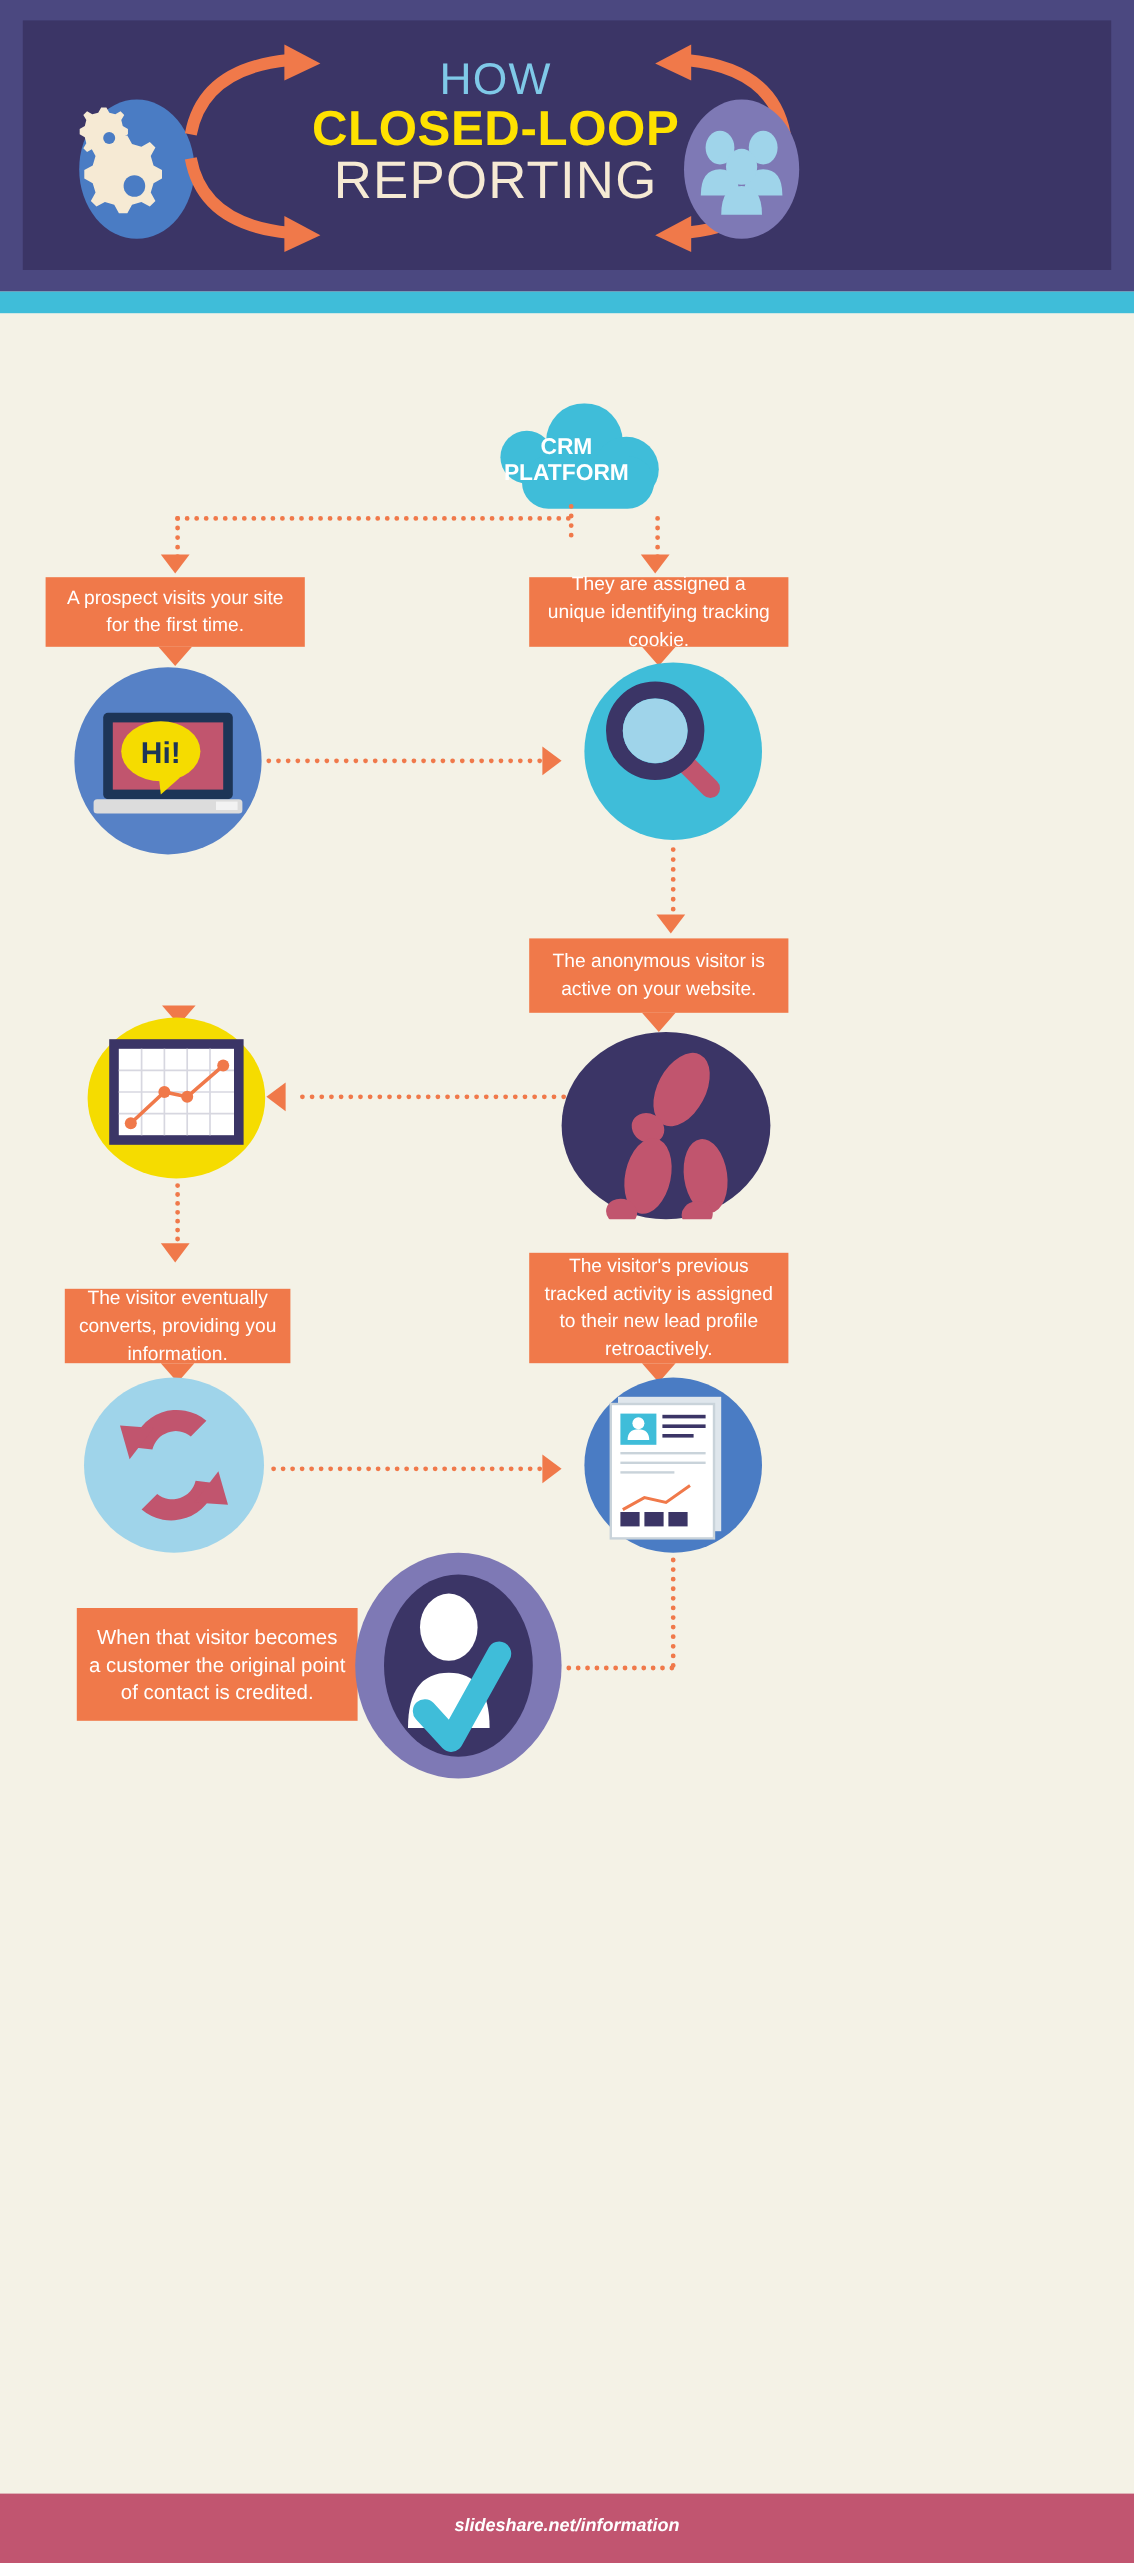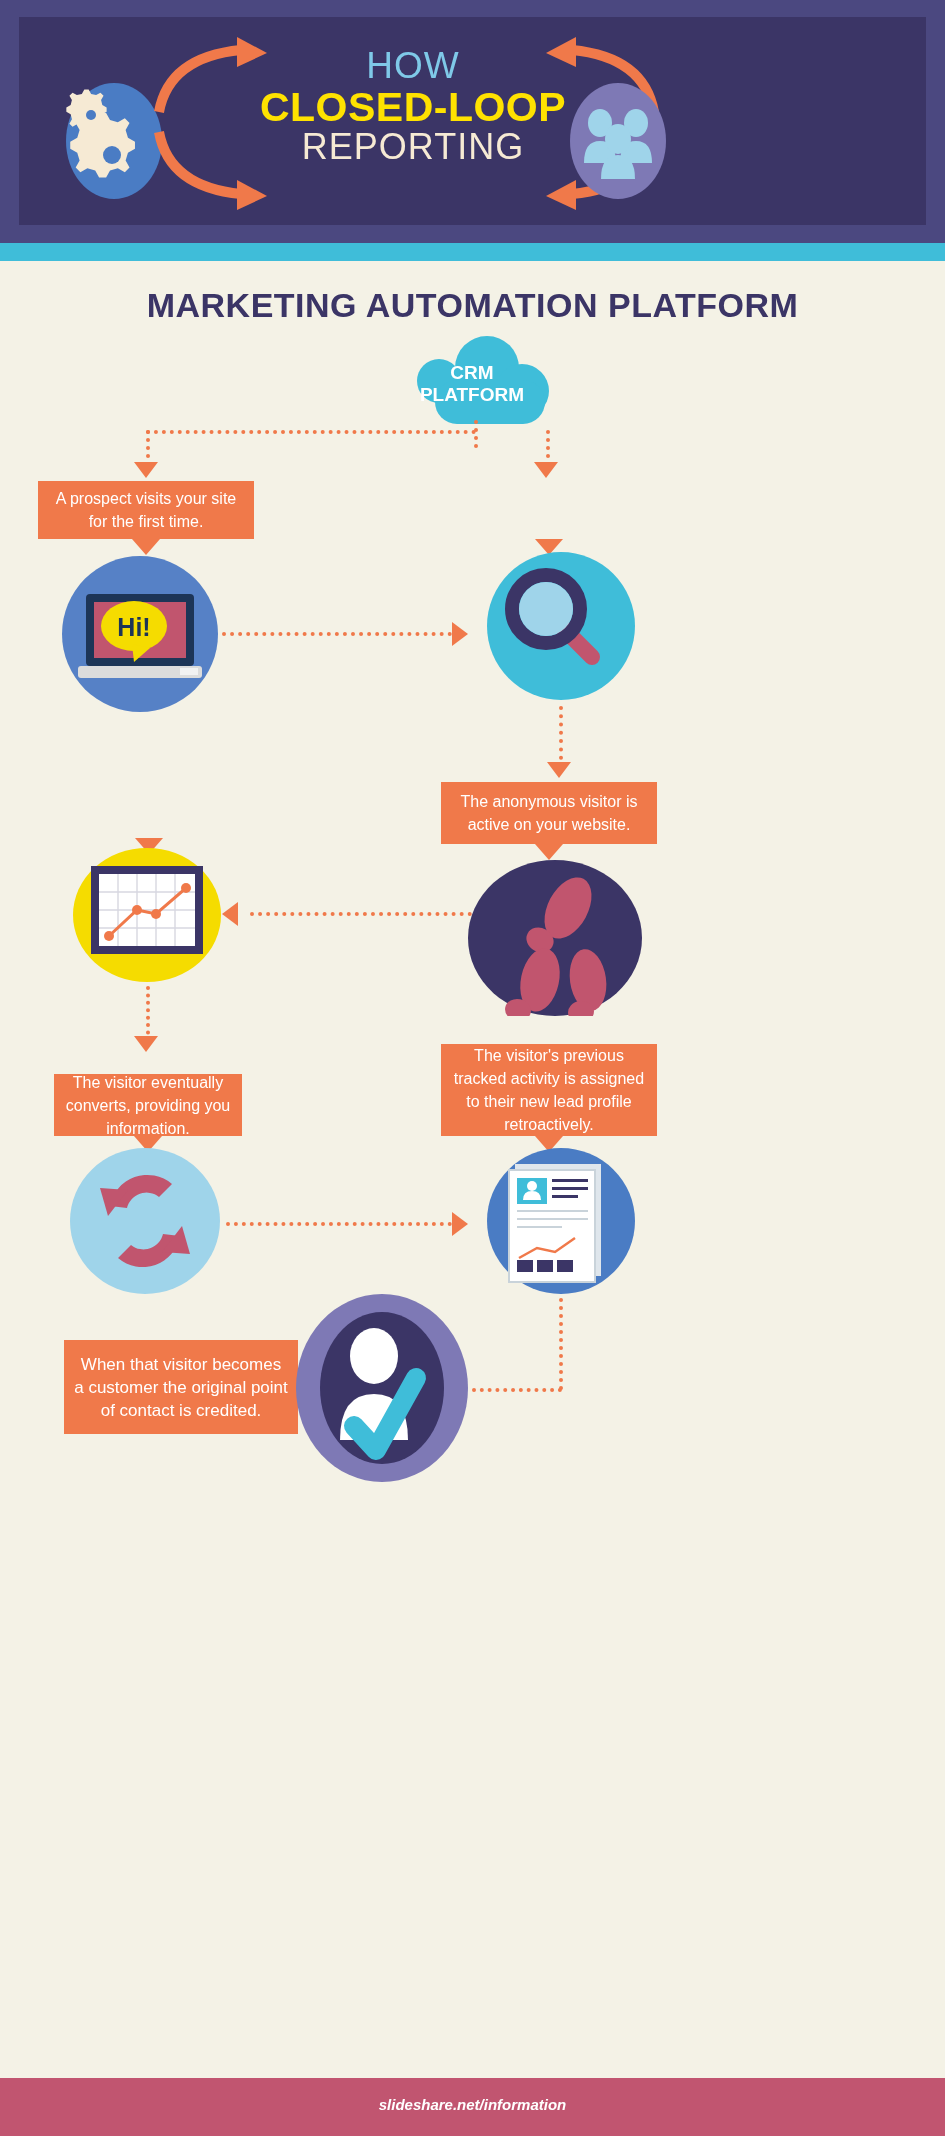--- a/index.html
+++ b/index.html
@@ -14,21 +14,21 @@
   
   .header-outer{position:absolute;left:0;top:0;width:945px;height:243px;background:#4b4880;text-decoration:underline;}
   .header-inner{position:absolute;left:19px;top:17px;width:907px;height:208px;background:#3b3566;}
   .cyan-band{position:absolute;left:0;top:243px;width:945px;height:18px;background:#3fbdd9;}
 
   .hdr-title{position:absolute;left:204px;top:30px;width:380px;text-align:center;}
   .hdr-line{font-family:"Liberation Sans Narrow","Liberation Sans",sans-serif;
     line-height:1.0;letter-spacing:1px;white-space:nowrap;}
   .hdr-how{font-size:37px;color:#7fc9e8;font-weight:400;}
   .hdr-closed{font-size:41px;color:#ffe200;font-weight:700;letter-spacing:.5px;margin-top:3px;}
-  .hdr-reporting{font-size:36px;color:#f6ead4;font-weight:400;margin-top:1px;}
+  .hdr-reporting{font-size:44px;color:#f6ead4;font-weight:400;margin-top:1px;}
   .hdr-works{font-size:35px;color:#7fc9e8;font-weight:400;margin-top:2px;}
 
   .hdr-badge{position:absolute;border-radius:50%;}
   .badge-left{left:47px;top:66px;width:96px;height:116px;background:#4a7cc4;}
   .badge-right{left:551px;top:66px;width:96px;height:116px;background:#7e79b5;}
 
   
   .section-title{position:absolute;left:0;top:286px;width:945px;text-align:center;
     font-family:"Liberation Sans Narrow","Liberation Sans",sans-serif;
     font-size:34px;font-weight:700;color:#3b3566;letter-spacing:0.5px;}
@@ -121,21 +121,20 @@
             <ellipse cx="48" cy="56" rx="13" ry="15"></ellipse>
             <path d="M31 96 q0 -24 17 -24 q17 0 17 24 z"></path>
           </g>
         </svg>
       </div>
 
     </div>
   </div>
   <div class="cyan-band"></div>
 
-  <div class="section-title">MARKETING AUTOMATION PLATFORM</div>
 
   <div class="cloud">
     <svg width="190" height="92" viewBox="0 0 190 92" style="position:absolute;left:0;top:0;">
       <g fill="#3fbdd9">
         <circle cx="110" cy="32" r="32"></circle>
         <circle cx="62" cy="45" r="22"></circle>
         <circle cx="145" cy="55" r="27"></circle>
         <rect x="58" y="44" width="110" height="44" rx="22"></rect>
       </g>
     </svg>
@@ -151,20 +150,23 @@
   <div class="arrow arrow-down" style="left:134px;top:462px;"></div>
 
   <div class="dline-v" style="left:546px;top:430px;height:36px;"></div>
   <div class="arrow arrow-down" style="left:534px;top:462px;"></div>
 
   <div class="box" style="left:38px;top:481px;width:216px;height:58px;">
     <span>A prospect visits your site for the first time.</span>
   </div>
   <div class="notch notch-down" style="left:132px;top:539px;"></div>
 
+  <div class="box" style="left:441px;top:481px;width:216px;height:58px;">
+    <span>They are assigned a unique identifying tracking cookie.</span>
+  </div>
   <div class="notch notch-down" style="left:535px;top:539px;"></div>
 
   <div class="circ c-blue" style="left:62px;top:556px;width:156px;height:156px;"></div>
   <svg style="position:absolute;left:62px;top:556px;" width="156" height="156">
     <rect x="24" y="38" width="108" height="72" rx="4" fill="#1d3557"></rect>
     <rect x="32" y="46" width="92" height="56" fill="#c1556e"></rect>
     <rect x="16" y="110" width="124" height="12" rx="3" fill="#dcdcdc"></rect>
     <rect x="118" y="112" width="18" height="7" fill="#f2f2f2"></rect>
     <ellipse cx="72" cy="70" rx="33" ry="25" fill="#f5dc00"></ellipse>
     <polygon points="70,88 72,106 88,92" fill="#f5dc00"></polygon>

